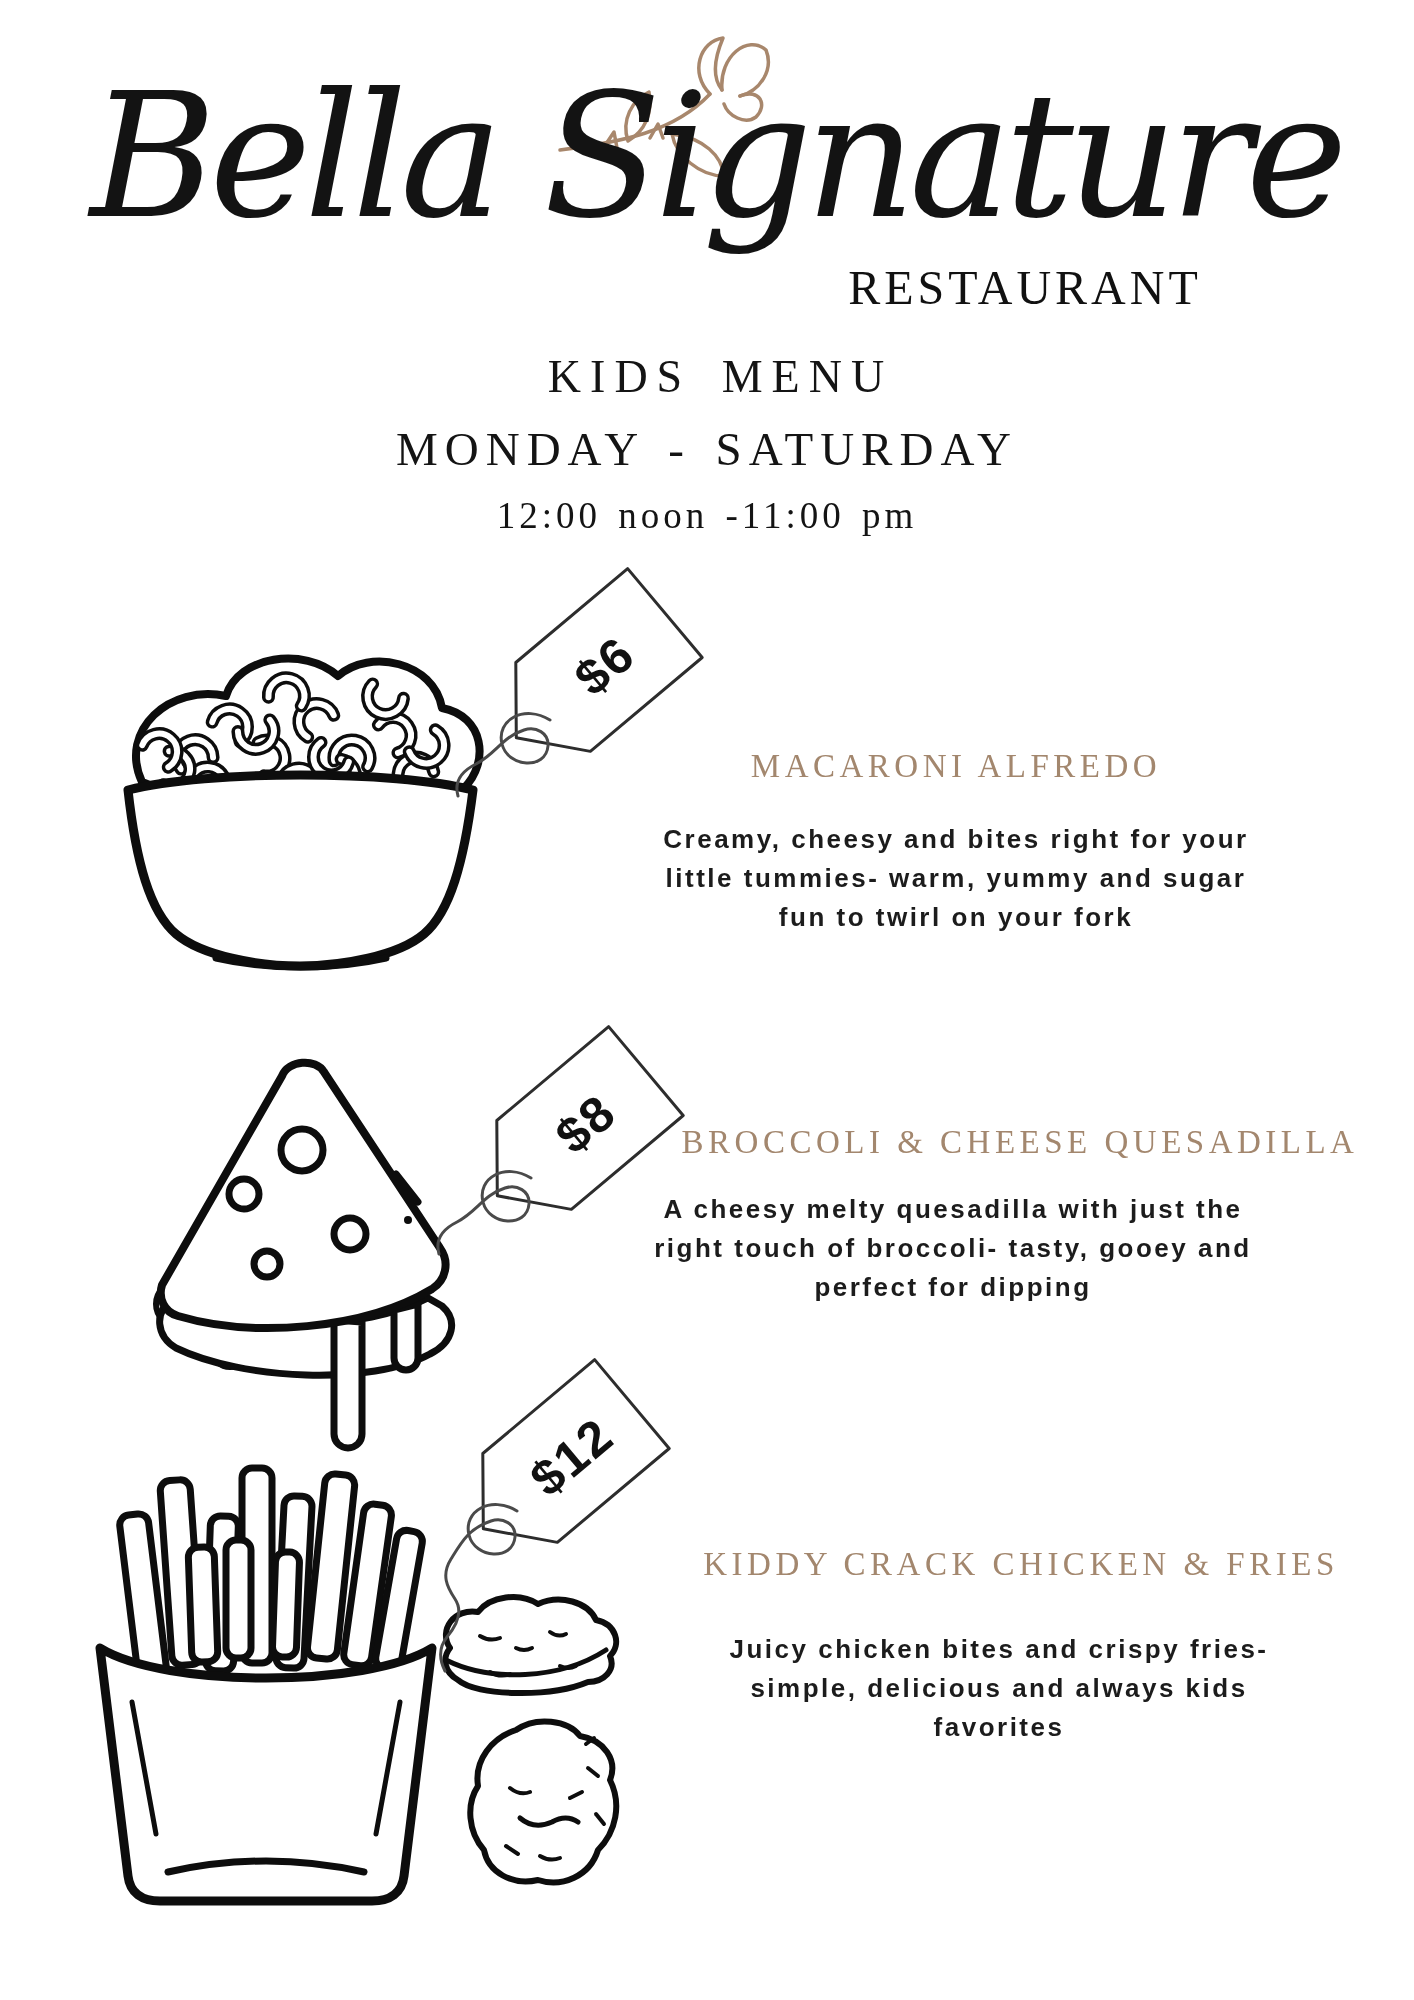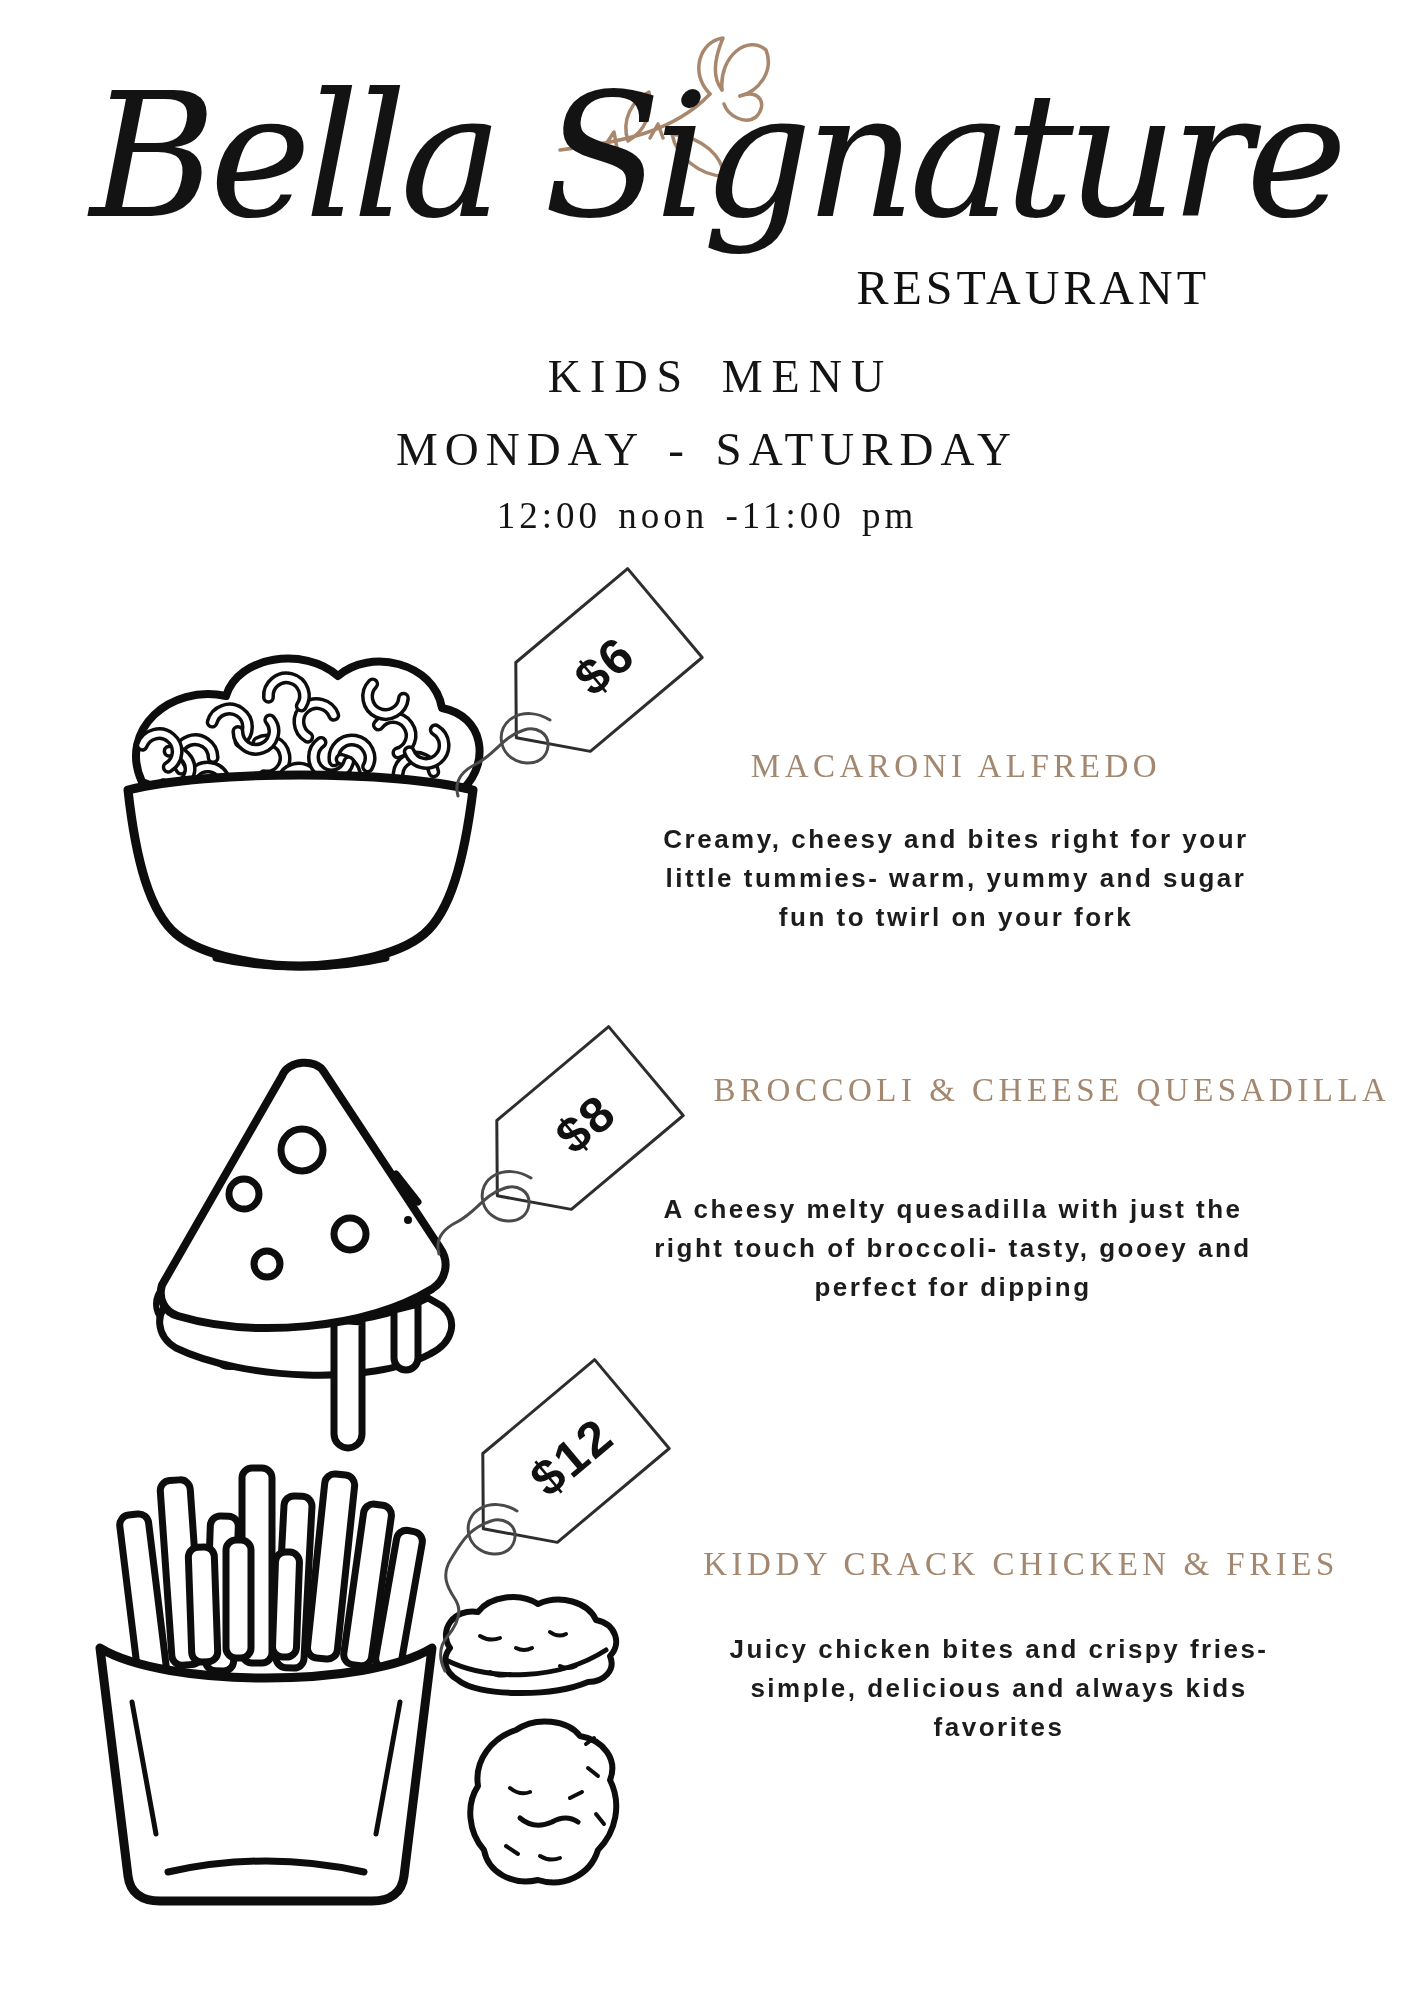--- a/index.html
+++ b/index.html
@@ -11,40 +11,40 @@
   }
   .abs { position:absolute; }
   .center { text-align:center; left:0; width:100%; }
 
   .brand-script {
     left:90px; top:62px; width:1240px; white-space:nowrap;
     font-family:"DejaVu Serif", serif; font-style:italic; font-weight:normal;
     font-size:172px; letter-spacing:-7px; color:#131313; line-height:1.1;
   }
   .brand-sub {
-    left:840px; top:260px; width:370px; text-align:right;
+    left:840px; top:260px; width:370px; text-align:center;
     font-size:48px; letter-spacing:4px; color:#111;
   }
   .kids-menu  { top:350px; font-size:46px; letter-spacing:9px; word-spacing:10px;padding-left:27px; }
   .days       { top:422px; font-size:47px; letter-spacing:7px; word-spacing:6px; }
   .hours      { top:494px; font-size:37px; letter-spacing:4px; word-spacing:4px; }
 
   .item-name {
     font-size:33px; letter-spacing:4.5px; color:#a3876e;
     text-align:center; white-space:nowrap;
   }
   .item-desc {
     font-family:"Liberation Sans", sans-serif; font-weight:bold;
     font-size:26px; letter-spacing:2.5px; color:#1c1c1c;
     line-height:39px; text-align:center;
   }
   .item-desc div { white-space:nowrap; }
 
   .name-1 { left:616px; top:748px;  width:680px; }
-  .name-2 { left:680px; top:1072px; width:680px;margin-left:32px; }
+  .name-2 { left:680px; top:1124px; width:680px; }
   .name-3 { left:681px; top:1546px; width:680px; }
   .desc-1 { left:616px; top:820px;  width:680px; }
   .desc-2 { left:613px; top:1190px; width:680px; }
   .desc-3 { left:659px; top:1630px; width:680px; }
 
   svg { display:block; overflow:visible; }
   .ink   { stroke:#0d0d0d; fill:none; stroke-linecap:round; stroke-linejoin:round; }
   .inkf  { stroke:#0d0d0d; fill:#ffffff; stroke-linejoin:round; }
   .tagline { stroke:#2d2d2d; fill:#ffffff; stroke-linejoin:round; }
   .string  { stroke:#4a4a4a; fill:none; stroke-width:3; stroke-linecap:round; }

